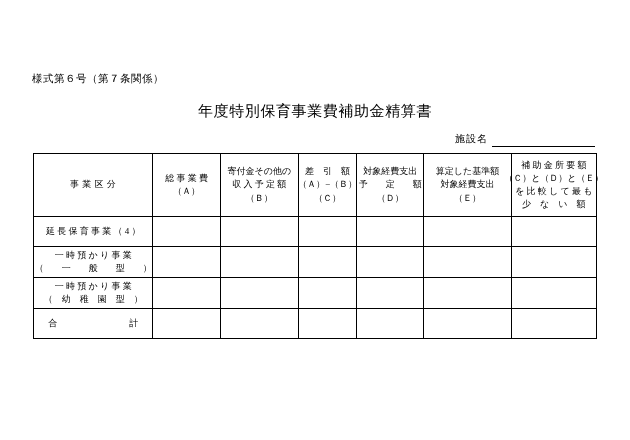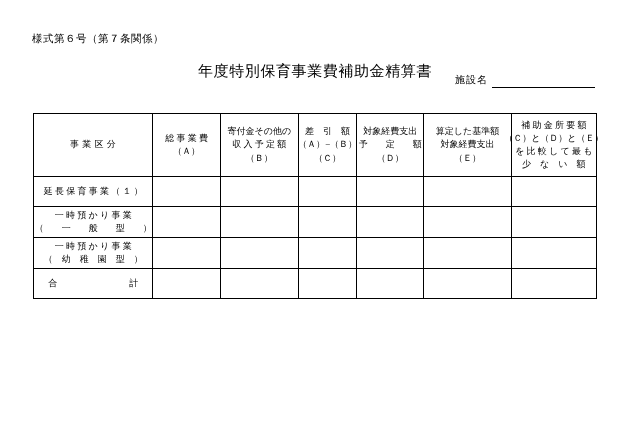--- a/index.html
+++ b/index.html
@@ -12,20 +12,21 @@
     background: #ffffff;
     font-family: "Liberation Serif", "DejaVu Serif", serif;
     color: #000000;
     overflow: hidden;
   }
   .page {
     position: relative;
     width: 630px;
     height: 329px;
     box-sizing: border-box;
+    margin-top: 40px;
   }
   .form-no {
     position: absolute;
     left: 32px;
     top: 32px;
     font-size: 10.5px;
     letter-spacing: 0.5px;
     white-space: nowrap;
   }
   .doc-title {
@@ -33,21 +34,21 @@
     left: 0;
     right: 0;
     top: 62px;
     text-align: center;
     font-size: 15px;
     letter-spacing: 0.6px;
   }
   .facility-row {
     position: absolute;
     left: 455px;
-    top: 73px;
+    top: 92px;
     width: 140px;
     display: flex;
     align-items: flex-end;
   }
   .facility-label {
     font-size: 10px;
     letter-spacing: 1px;
     white-space: nowrap;
     padding-bottom: 1px;
   }
@@ -182,21 +183,21 @@
             <span>少　な　い　額</span>
           </div>
         </th>
       </tr>
     </thead>
     <tbody>
 
       <tr>
         <td>
           <div class="row-label">
-            <span>延 長 保 育 事 業 （ １ ）</span>
+            <span>延 長 保 育 事 業 （ 4 ）</span>
           </div>
         </td>
         <td></td>
         <td></td>
         <td></td>
         <td></td>
         <td></td>
         <td></td>
       </tr>
 

